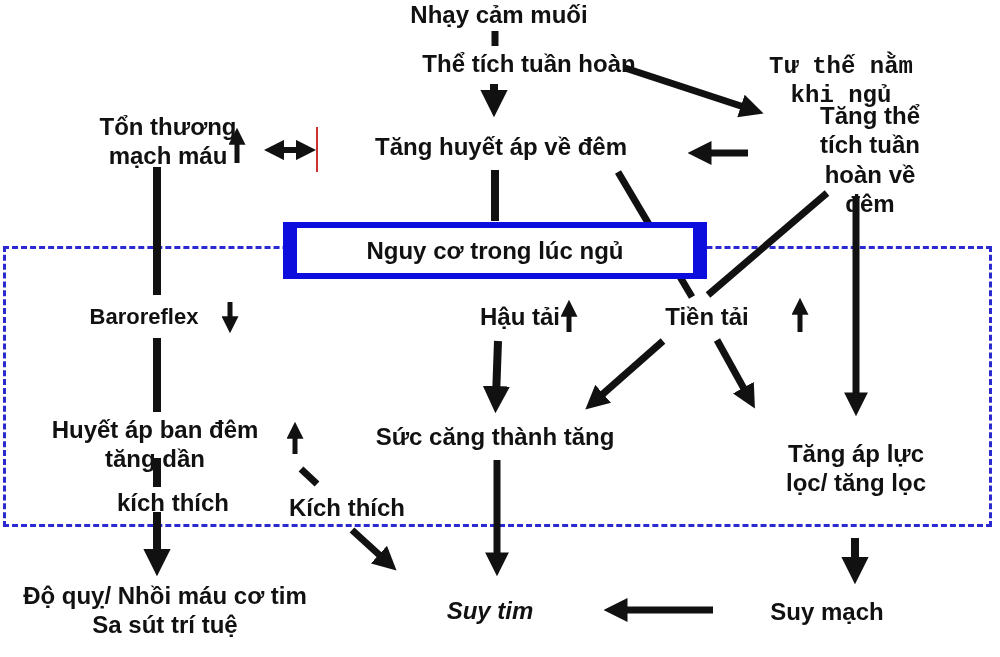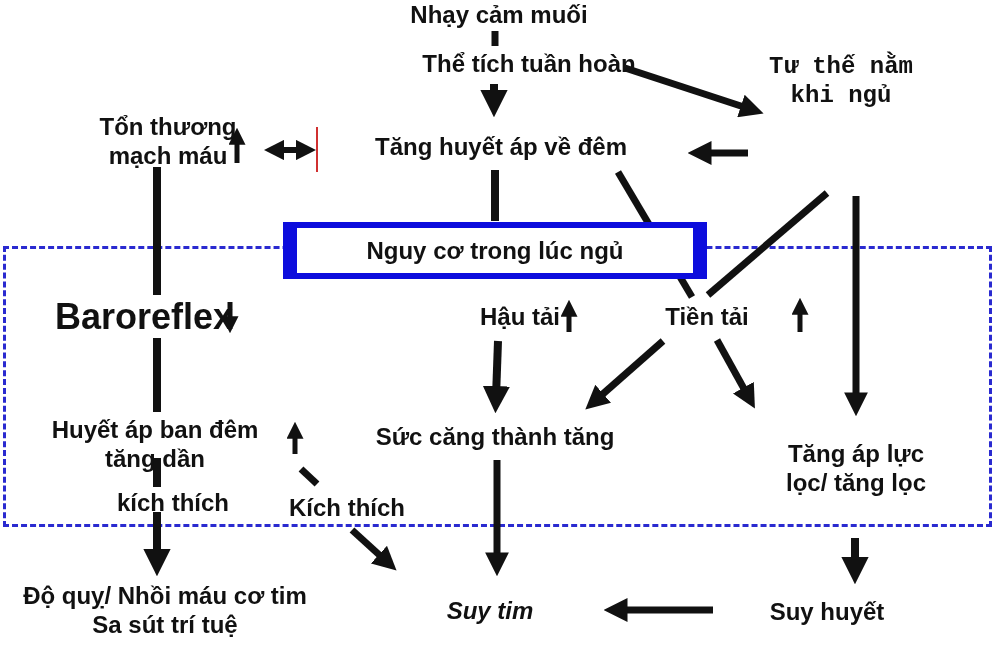--- a/index.html
+++ b/index.html
@@ -20,21 +20,21 @@
   .risk-box{
     position:absolute;left:283px;top:222px;width:424px;height:57px;box-sizing:border-box;
     background:#ffffff;border-top:6px solid var(--box-border);border-bottom:6px solid var(--box-border);
     border-left:14px solid var(--box-border);border-right:14px solid var(--box-border);
     z-index:2;display:flex;align-items:center;justify-content:center;
   }
   .lbl{
     position:absolute;transform:translate(-50%,-50%);white-space:pre-line;text-align:center;
     font-weight:bold;font-size:24px;line-height:1.22;color:var(--text);z-index:3;
   }
-  .lbl.big{font-size:36px;}
+  .lbl.big{font-size:22px;}
   .risk-box .lbl{position:static;transform:none;}
 </style>
 </head>
 <body>
 
 <div id="stage">
 
   <div class="dashed-frame"></div>
 
   <svg class="layer" width="1000" height="657" viewBox="0 0 1000 657">
@@ -85,28 +85,30 @@
   <div class="risk-box">
     <div class="lbl">Nguy cơ trong lúc ngủ</div>
   </div>
 
   <div class="lbl" style="left:499px;top:15px;">Nhạy cảm muối</div>
   <div class="lbl" style="left:529px;top:64px;">Thể tích tuần hoàn</div>
   <div class="lbl" style="left:841px;top:81px;font-family:Liberation Mono, monospace;">Tư thế nằm khi ngủ</div>
   <div class="lbl" style="left:168px;top:141px;">Tổn thương
 mạch máu</div>
   <div class="lbl" style="left:501px;top:147px;text-align:center;">Tăng huyết áp về đêm</div>
+  <div class="lbl" style="left:870px;top:160px;">Tăng thể tích tuần
+hoàn về đêm</div>
   <div class="lbl big" style="left:144px;top:317px;">Baroreflex</div>
   <div class="lbl" style="left:520px;top:317px;">Hậu tải</div>
   <div class="lbl" style="left:707px;top:317px;">Tiền tải</div>
   <div class="lbl" style="left:155px;top:444px;">Huyết áp ban đêm
 tăng dần</div>
   <div class="lbl" style="left:173px;top:503px;">kích thích</div>
   <div class="lbl" style="left:347px;top:508px;">Kích thích</div>
   <div class="lbl" style="left:495px;top:437px;">Sức căng thành tăng</div>
   <div class="lbl" style="left:856px;top:468px;">Tăng áp lực
 lọc/ tăng lọc</div>
   <div class="lbl" style="left:165px;top:610px;">Độ quỵ/ Nhồi máu cơ tim
 Sa sút trí tuệ</div>
   <div class="lbl" style="left:490px;top:611px;font-style:italic;">Suy tim</div>
-  <div class="lbl" style="left:827px;top:612px;">Suy huyết</div>
+  <div class="lbl" style="left:827px;top:612px;">Suy mạch</div>
 
 </div>
 
 </body></html>

